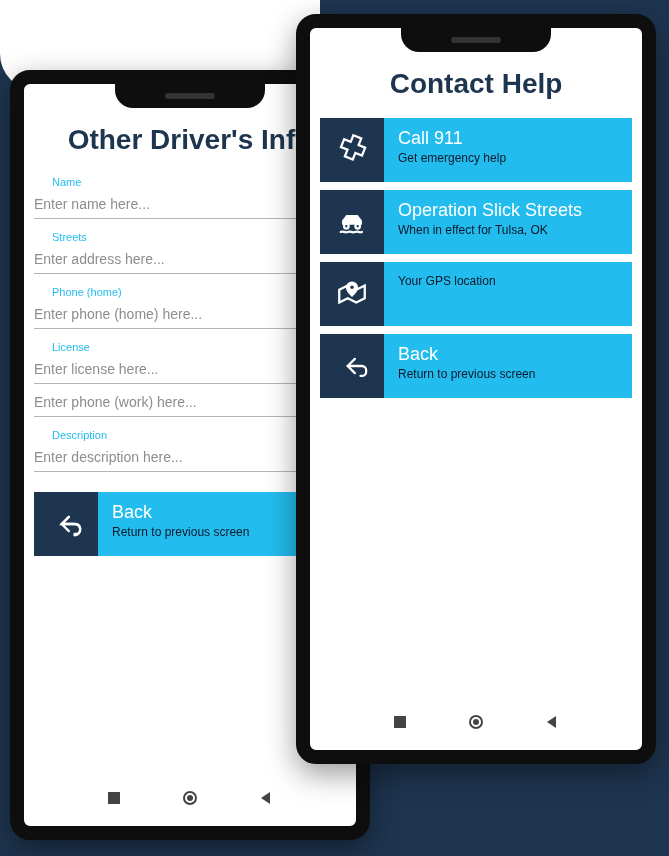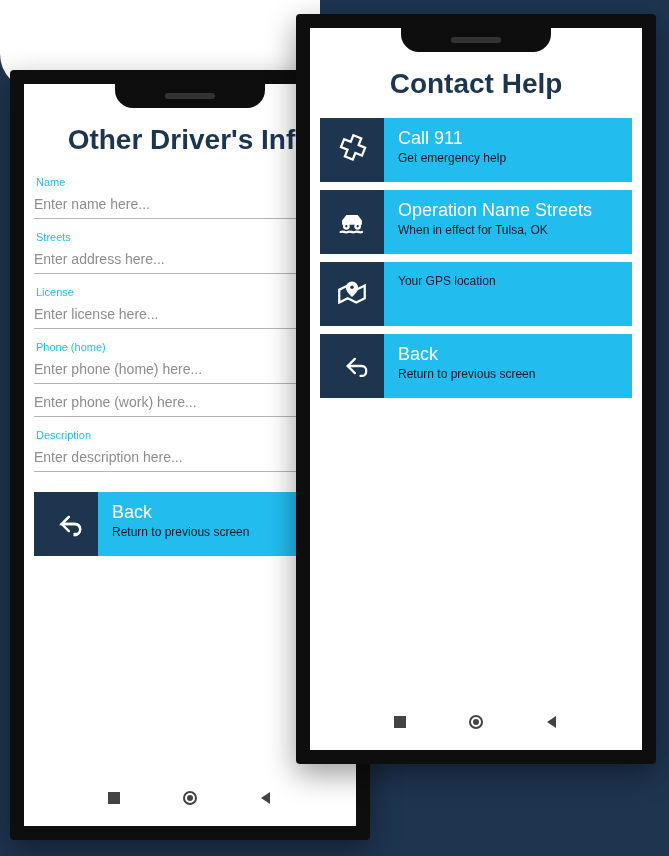--- a/index.html
+++ b/index.html
@@ -16,21 +16,21 @@
     top: 0; left: 0;
     width: 320px; height: 90px;
     background: #fff;
     border-radius: 0 0 36px 36px;
   }
   .phone {
     position: absolute;
     width: 360px;
     background: #fff;
     border: 14px solid #0e0e0e;
-    border-radius: 4px;
+    border-radius: 20px;
     box-shadow: 0 10px 30px rgba(0,0,0,.4);
     overflow: hidden;
   }
   .phone-back { top: 70px; left: 10px; height: 770px; }
   .phone-front{ top: 14px; left: 296px; height: 750px; }
   .notch {
     position: absolute;
     top: 0; left: 50%;
     transform: translateX(-50%);
     width: 150px; height: 24px;
@@ -52,21 +52,21 @@
     color: #1e3550;
     font-weight: 800;
     font-size: 28px;
     text-align: center;
     margin: 6px 0 14px 0;
     white-space: nowrap;
   }
   .field-label {
     color: #22bdee;
     font-size: 11px;
-    margin: 6px 0 4px 2px;
+    margin: 6px 0 4px 18px;
   }
   .field-input {
     width: 100%;
     border: none;
     border-bottom: 1px solid #b5b5b5;
     padding: 4px 0 6px 0;
     font-size: 14px;
     color: #1d4ed8;
     background: transparent;
   }
@@ -113,26 +113,26 @@
 
     <div class="form-block">
       <div class="field-label">Name</div>
       <input class="field-input" placeholder="Enter name here..." style="">
     </div>
     <div class="form-block">
       <div class="field-label">Streets</div>
       <input class="field-input" placeholder="Enter address here..." style="">
     </div>
     <div class="form-block">
+      <div class="field-label">Phone (home)</div>
+      <input class="field-input" placeholder="Enter phone (home) here..." style="">
+    </div>
+    <div class="form-block">
       <div class="field-label">License</div>
       <input class="field-input" placeholder="Enter license here..." style="">
-    </div>
-    <div class="form-block">
-      <div class="field-label">Phone (home)</div>
-      <input class="field-input" placeholder="Enter phone (home) here..." style="">
     </div>
     <div class="form-block">
       <input class="field-input" placeholder="Enter phone (work) here..." style="">
     </div>
     <div class="form-block">
       <div class="field-label">Description</div>
       <input class="field-input" placeholder="Enter description here..." style="">
     </div>
 
     <div class="menu-item back-row">
@@ -186,21 +186,21 @@
       <div class="menu-item">
         <div class="menu-icon">
           <svg viewBox="0 0 24 24">
               <path d="M5 11l3-4h8l3 4v3H5z" fill="#fff" stroke="none"></path>
               <circle cx="8" cy="15" r="1.6" fill="#1e3550" stroke="#fff"></circle>
               <circle cx="16" cy="15" r="1.6" fill="#1e3550" stroke="#fff"></circle>
               <path d="M4 19c2-1 3 1 5 0s3 1 5 0 3 1 5 0" stroke-linecap="round"></path>
             </svg>
         </div>
         <div class="menu-content">
-          <div class="menu-title">Operation Name Streets</div>
+          <div class="menu-title">Operation Slick Streets</div>
           <div class="menu-sub">When in effect for Tulsa, OK</div>
         </div>
       </div>
 
       <div class="menu-item">
         <div class="menu-icon">
           <svg viewBox="0 0 24 24">
               <path d="M3 18l6-3 6 3 6-3V6l-6 3-6-3-6 3z"></path>
               <path d="M12 4c2 0 3.5 1.5 3.5 3.5S12 13 12 13s-3.5-3.5-3.5-5.5S10 4 12 4z" fill="#fff" stroke="#fff"></path>
               <circle cx="12" cy="7.2" r="1.2" fill="#1e3550" stroke="none"></circle>

